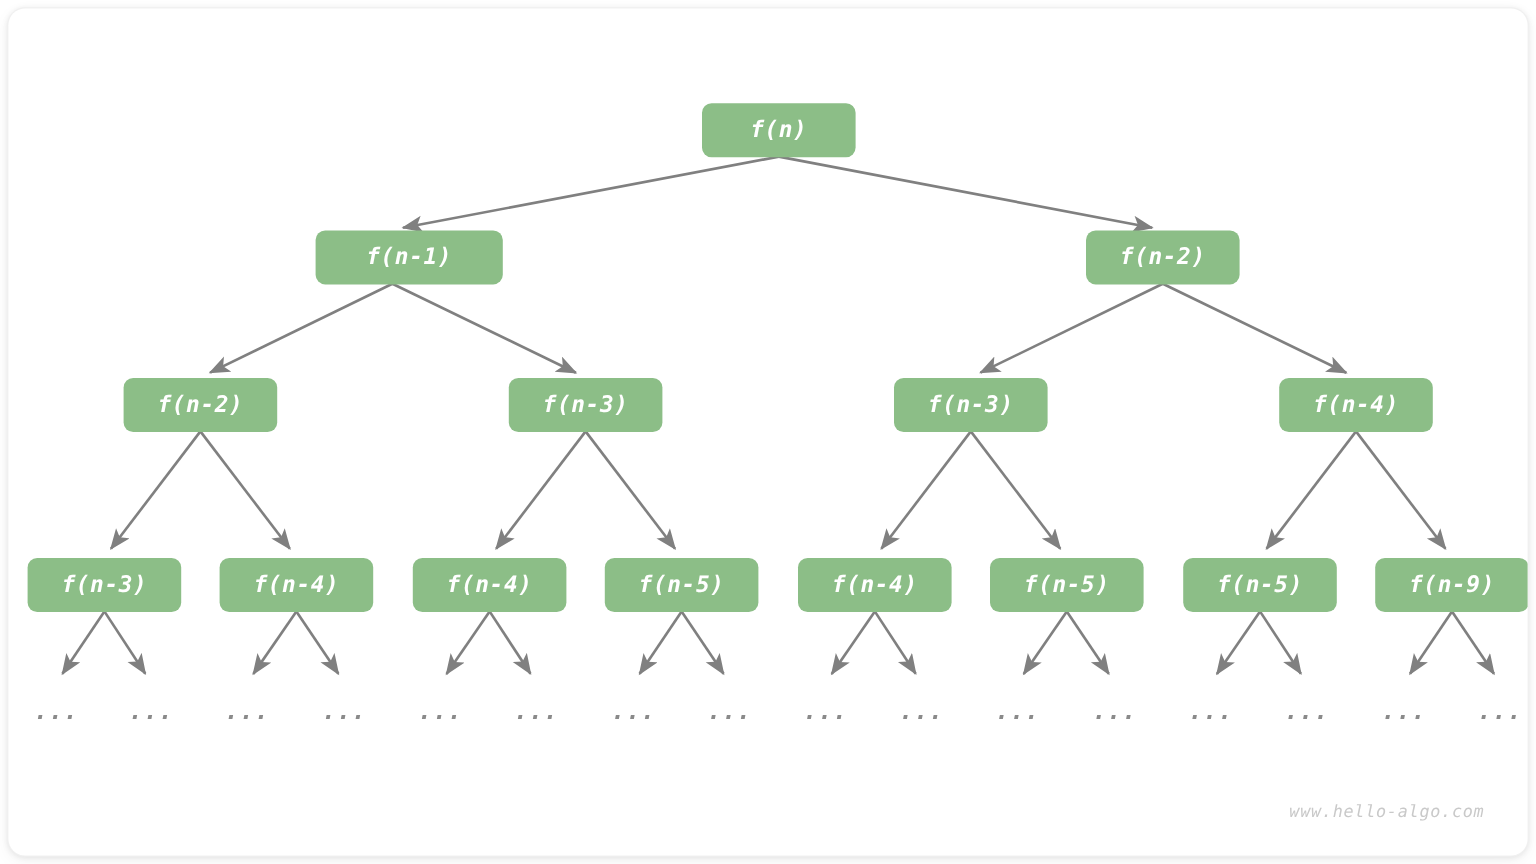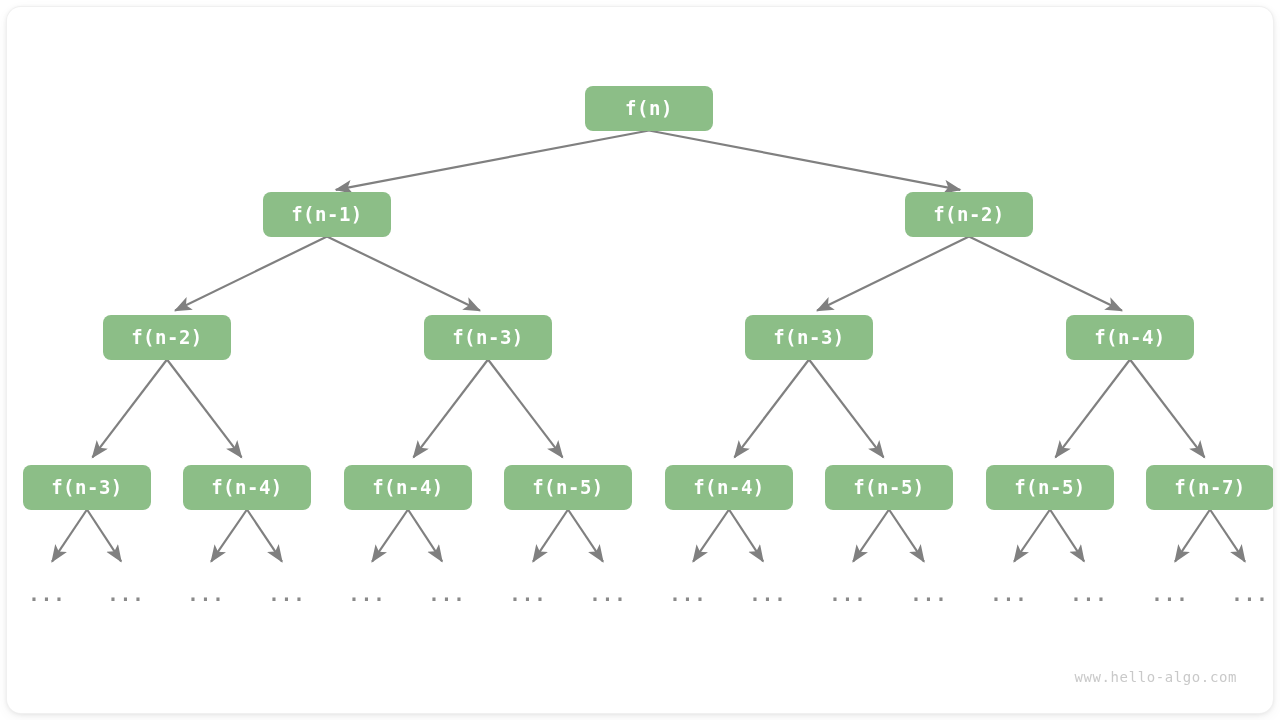--- a/index.html
+++ b/index.html
@@ -9,20 +9,21 @@
     width: 1280px;
     height: 720px;
     overflow: hidden;
     font-family: "DejaVu Sans Mono", monospace;
   }
   #canvas {
     position: relative;
     width: 1280px;
     height: 720px;
     background: #ffffff;
+    font-style: italic;
   }
   #card {
     position: absolute;
     left: 7px;
     top: 7px;
     width: 1266px;
     height: 706px;
     background: #ffffff;
     border-radius: 14px;
     box-shadow: 0 0 0 1px #f0f0f0, 0 1px 5px rgba(0,0,0,0.10), 0 4px 14px rgba(0,0,0,0.05);
@@ -122,21 +123,21 @@
           <line x1="1043" y1="502.5" x2="1077.0662377060776" y2="554.472849833631" stroke="#808080" stroke-width="2.2" stroke-linecap="butt" marker-end="url(#arrowhead)"></line>
           <line x1="1203" y1="502.5" x2="1168.0212330636507" y2="554.5309158178194" stroke="#808080" stroke-width="2.2" stroke-linecap="butt" marker-end="url(#arrowhead)"></line>
           <line x1="1203" y1="502.5" x2="1237.9787669363493" y2="554.5309158178194" stroke="#808080" stroke-width="2.2" stroke-linecap="butt" marker-end="url(#arrowhead)"></line>
         </g>
     </svg>
 
     <div id="nodes-group">
         <div class="node" style="left: 578px; top: 78.5px; width: 128px; height: 45px; background: rgb(140, 190, 135);">
           <span class="node-label" style="color: rgb(255, 255, 255);">f(n)</span>
         </div>
-        <div class="node" style="left: 256px; top: 184.5px; width: 128px; height: 45px; background: rgb(140, 190, 135);">
+        <div class="node" style="left: 256px; top: 184.5px; width: 156px; height: 45px; background: rgb(140, 190, 135);">
           <span class="node-label" style="color: rgb(255, 255, 255);">f(n-1)</span>
         </div>
         <div class="node" style="left: 898px; top: 184.5px; width: 128px; height: 45px; background: rgb(140, 190, 135);">
           <span class="node-label" style="color: rgb(255, 255, 255);">f(n-2)</span>
         </div>
         <div class="node" style="left: 96px; top: 307.5px; width: 128px; height: 45px; background: rgb(140, 190, 135);">
           <span class="node-label" style="color: rgb(255, 255, 255);">f(n-2)</span>
         </div>
         <div class="node" style="left: 417px; top: 307.5px; width: 128px; height: 45px; background: rgb(140, 190, 135);">
           <span class="node-label" style="color: rgb(255, 255, 255);">f(n-3)</span>
@@ -162,21 +163,21 @@
         <div class="node" style="left: 658px; top: 457.5px; width: 128px; height: 45px; background: rgb(140, 190, 135);">
           <span class="node-label" style="color: rgb(255, 255, 255);">f(n-4)</span>
         </div>
         <div class="node" style="left: 818px; top: 457.5px; width: 128px; height: 45px; background: rgb(140, 190, 135);">
           <span class="node-label" style="color: rgb(255, 255, 255);">f(n-5)</span>
         </div>
         <div class="node" style="left: 979px; top: 457.5px; width: 128px; height: 45px; background: rgb(140, 190, 135);">
           <span class="node-label" style="color: rgb(255, 255, 255);">f(n-5)</span>
         </div>
         <div class="node" style="left: 1139px; top: 457.5px; width: 128px; height: 45px; background: rgb(140, 190, 135);">
-          <span class="node-label" style="color: rgb(255, 255, 255);">f(n-7)</span>
+          <span class="node-label" style="color: rgb(255, 255, 255);">f(n-9)</span>
         </div>
       </div>
     <div id="ellipses-group">
         <div class="ellipsis" style="left: 40px; top: 587px; color: rgb(138, 138, 138);">...</div>
         <div class="ellipsis" style="left: 119px; top: 587px; color: rgb(138, 138, 138);">...</div>
         <div class="ellipsis" style="left: 199px; top: 587px; color: rgb(138, 138, 138);">...</div>
         <div class="ellipsis" style="left: 280px; top: 587px; color: rgb(138, 138, 138);">...</div>
         <div class="ellipsis" style="left: 360px; top: 587px; color: rgb(138, 138, 138);">...</div>
         <div class="ellipsis" style="left: 440px; top: 587px; color: rgb(138, 138, 138);">...</div>
         <div class="ellipsis" style="left: 521px; top: 587px; color: rgb(138, 138, 138);">...</div>

